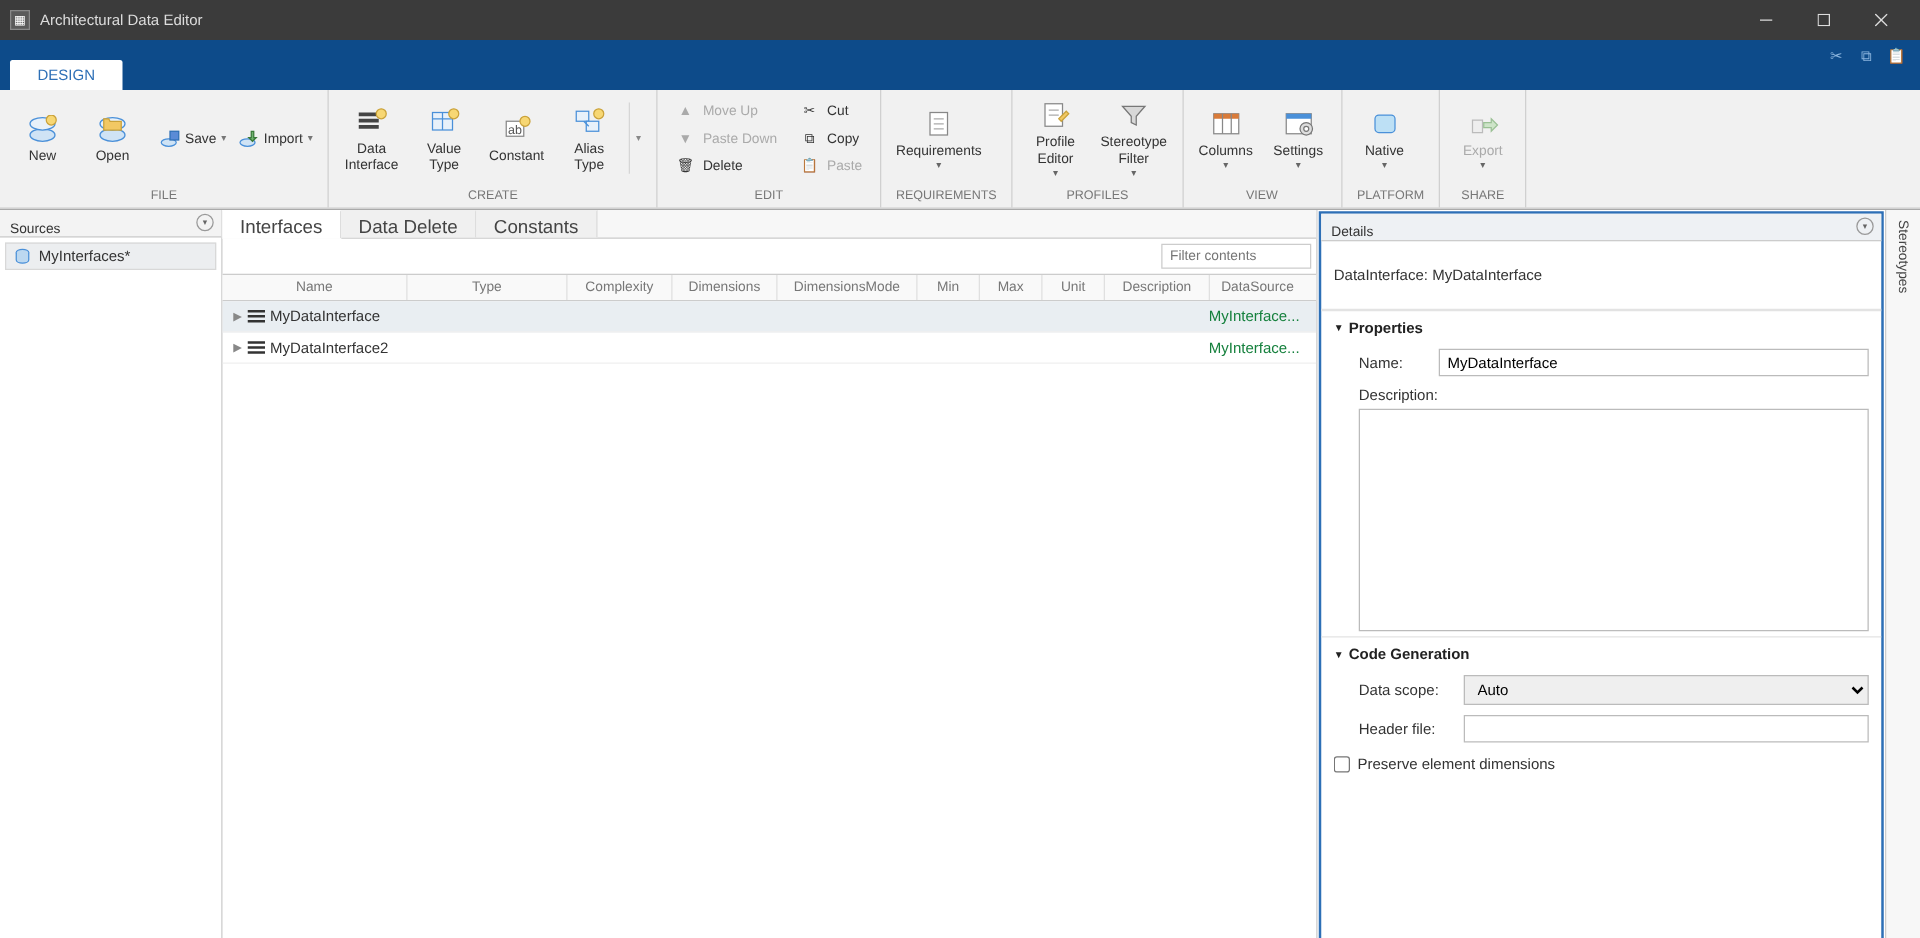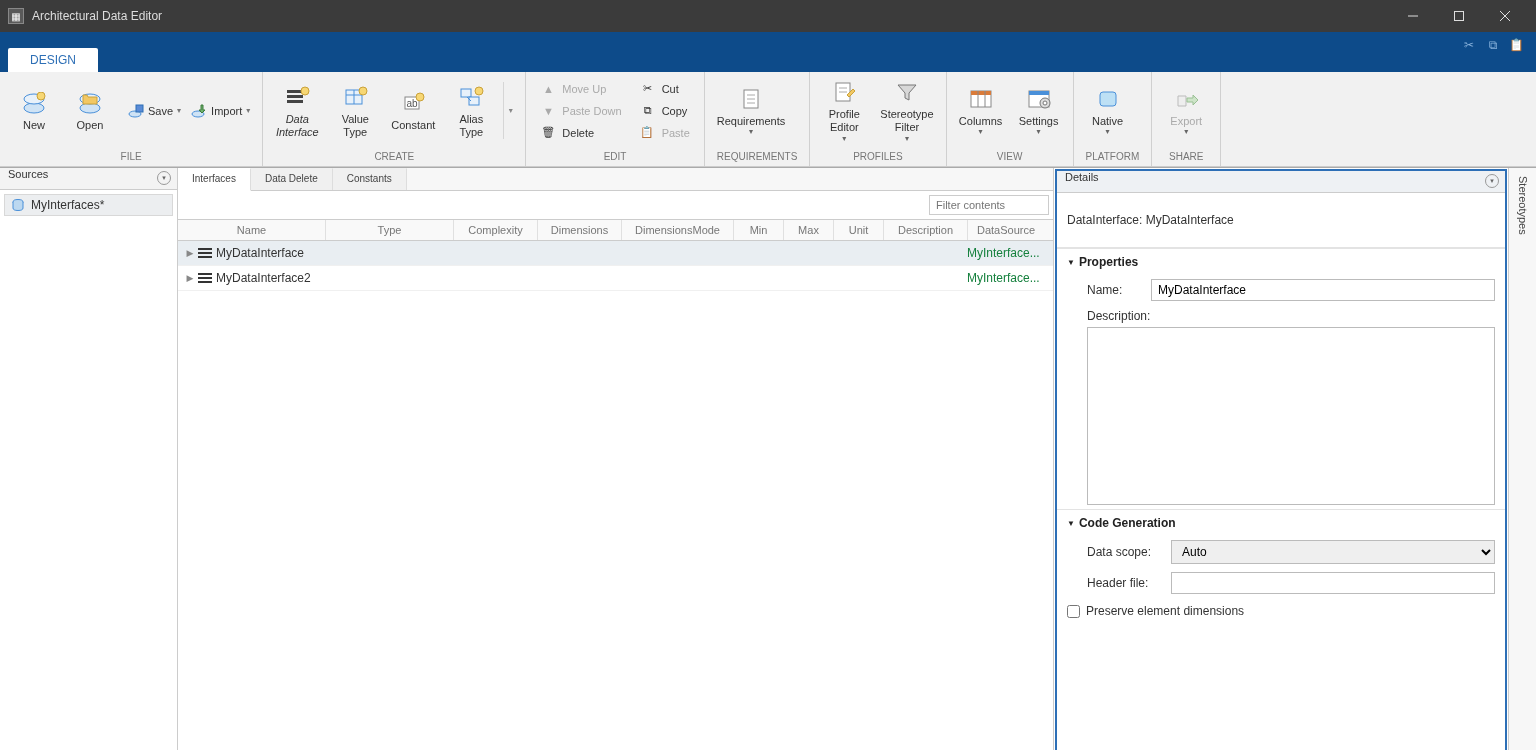--- a/index.html
+++ b/index.html
@@ -37,33 +37,33 @@
 .split-side { display:flex; flex-direction:row; gap:2px; margin-left:2px;}
 .split-side .split-btn { display:flex; align-items:center; gap:4px; font-size:11px; padding:1px 4px; color:#333;}
 .split-side .split-btn .caret { font-size:8px;color:#777; }
 .split-side .ico-s { width:16px;height:16px;display:flex;align-items:center;justify-content:center; }
 
 .rb-dropdown-gutter { width:14px; border-left:1px solid #d6d6d6; display:flex;align-items:center;justify-content:center; align-self:stretch; margin:6px 0;}
 .rb-dropdown-gutter span{font-size:8px;color:#888;}
 
 
 .workspace { display:flex; height: calc(100vh - 32px - 28px - 95px); background:#fff; border-top:1px solid #aaa;}
-.panel-header { height:22px; background:#f3f3f3; border-bottom:1px solid #ccc; display:flex; align-items:flex-start; padding:0 8px; font-size:11px; color:#333; position:relative;}
+.panel-header { height:22px; background:#f3f3f3; border-bottom:1px solid #ccc; display:flex; align-items:flex-end; padding:0 8px; font-size:11px; color:#333; position:relative;}
 .panel-header .options-btn { position:absolute; right:6px; top:3px; width:14px;height:14px;border:1px solid #999;border-radius:50%;display:flex;align-items:center;justify-content:center;font-size:7px;color:#666;}
 
 
 .sources-panel { width: 178px; border-right:1px solid #ccc; display:flex; flex-direction:column; background:#fff;}
 .sources-tree { flex:1; padding:4px; font-size:12px; }
 .tree-item { display:flex; align-items:center; gap:6px; padding:3px 6px; background:#eceef0; border:1px solid #d8d8d8;}
 .tree-item .db-icon { width:14px;height:14px;color:#4a90d9; }
 
 
 .center-panel { flex:1; display:flex; flex-direction:column; border-right:1px solid #ccc; min-width:0;}
 .center-tabs { display:flex; background:#f7f7f7; height:23px; border-bottom:1px solid #ccc; }
-.center-tab { padding:4px 14px; font-size:10px; color:#444; border-right:1px solid #ddd; border-top:1px solid transparent; background:#f0f0f0;}
+.center-tab { padding:4px 14px; font-size:15px; color:#444; border-right:1px solid #ddd; border-top:1px solid transparent; background:#f0f0f0;}
 .center-tab.active { background:#fff; border-top:1px solid #fff; border-bottom:1px solid #fff; margin-bottom:-1px;}
 .filter-row { display:flex; justify-content:flex-end; padding:4px; }
 .filter-input { width:120px; font-size:11px; padding:3px 6px; border:1px solid #ccc; color:#888;}
 .grid-header { display:flex; border-top:1px solid #ccc; border-bottom:1px solid #ccc; background:#f9f9f9; font-size:11px; color:#777;}
 .gh-cell { border-right:1px solid #e0e0e0; padding:4px 6px; text-align:center; }
 .gh-name { width: 148px; text-align:center;}
 .gh-type { width: 128px;}
 .gh-complexity { width: 84px;}
 .gh-dims { width: 84px;}
 .gh-dimmode { width: 112px;}
@@ -190,21 +190,21 @@
     <div class="ribbon-group-content">
       <div class="rb-big">
         <div class="ico">
             <svg width="26" height="22">
               <rect x="3" y="4" width="16" height="3" fill="#444"></rect>
               <rect x="3" y="9" width="16" height="3" fill="#444"></rect>
               <rect x="3" y="14" width="16" height="3" fill="#444"></rect>
               <circle cx="21" cy="5" r="4" fill="#f7d774" stroke="#caa23a"></circle>
             </svg>
           </div>
-        <div class="lbl" style="white-space:pre-line;font-style:italic;">Data
+        <div class="lbl" style="white-space:pre-line;">Data
 Interface</div>
       </div>
       <div class="rb-big">
         <div class="ico">
             <svg width="26" height="22">
               <rect x="4" y="4" width="16" height="14" fill="#e8f1fa" stroke="#4a90d9"></rect>
               <line x1="4" y1="9" x2="20" y2="9" stroke="#4a90d9"></line>
               <line x1="12" y1="4" x2="12" y2="18" stroke="#4a90d9"></line>
               <circle cx="21" cy="5" r="4" fill="#f7d774" stroke="#caa23a"></circle>
             </svg>

